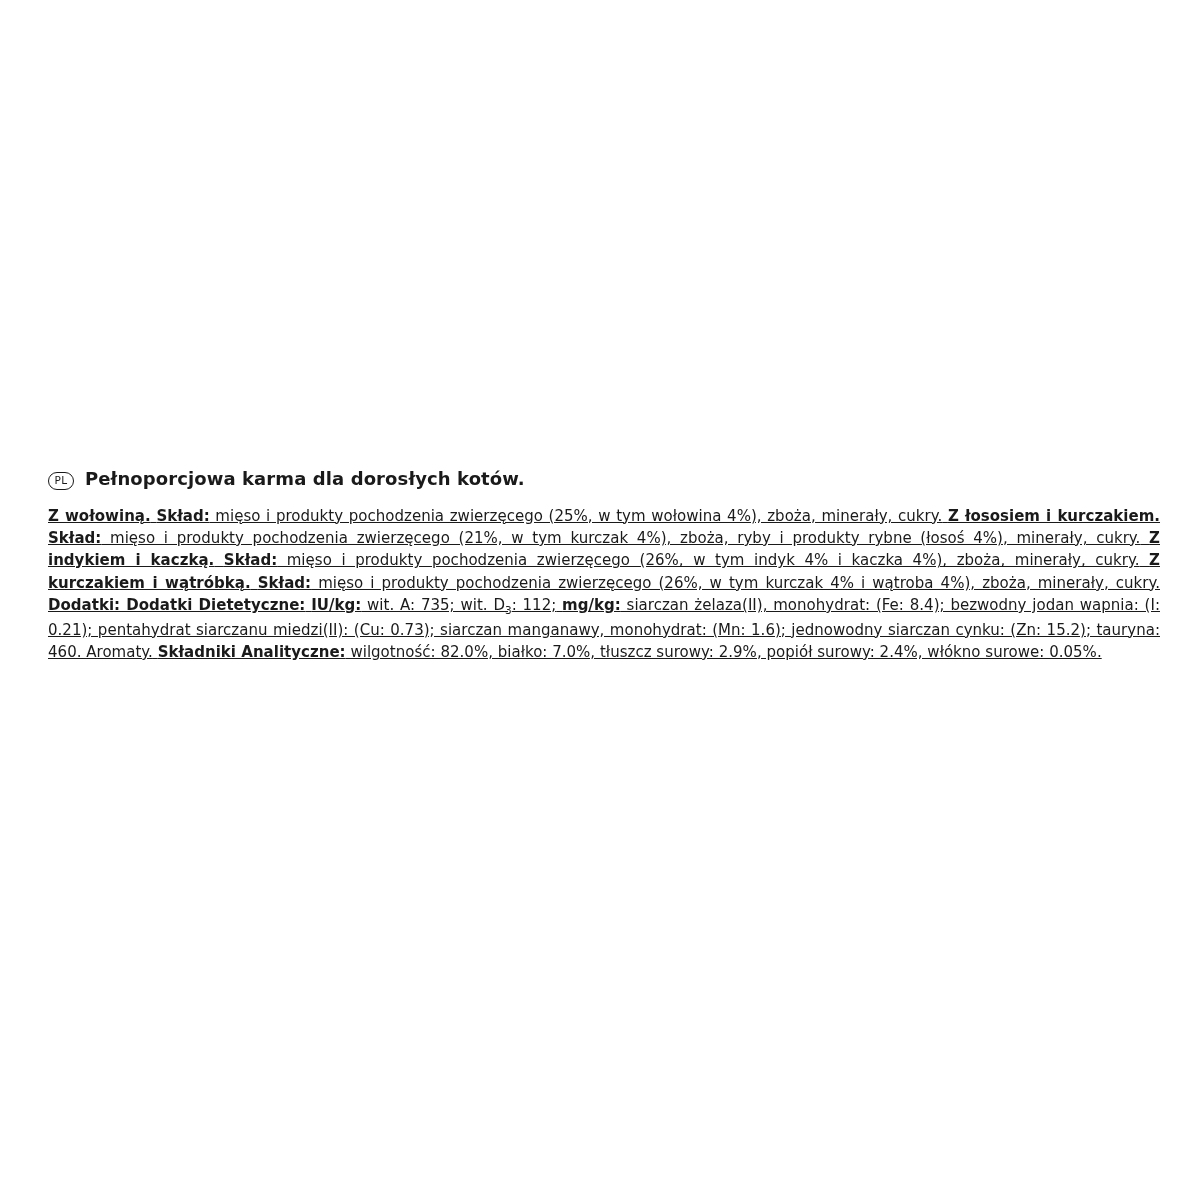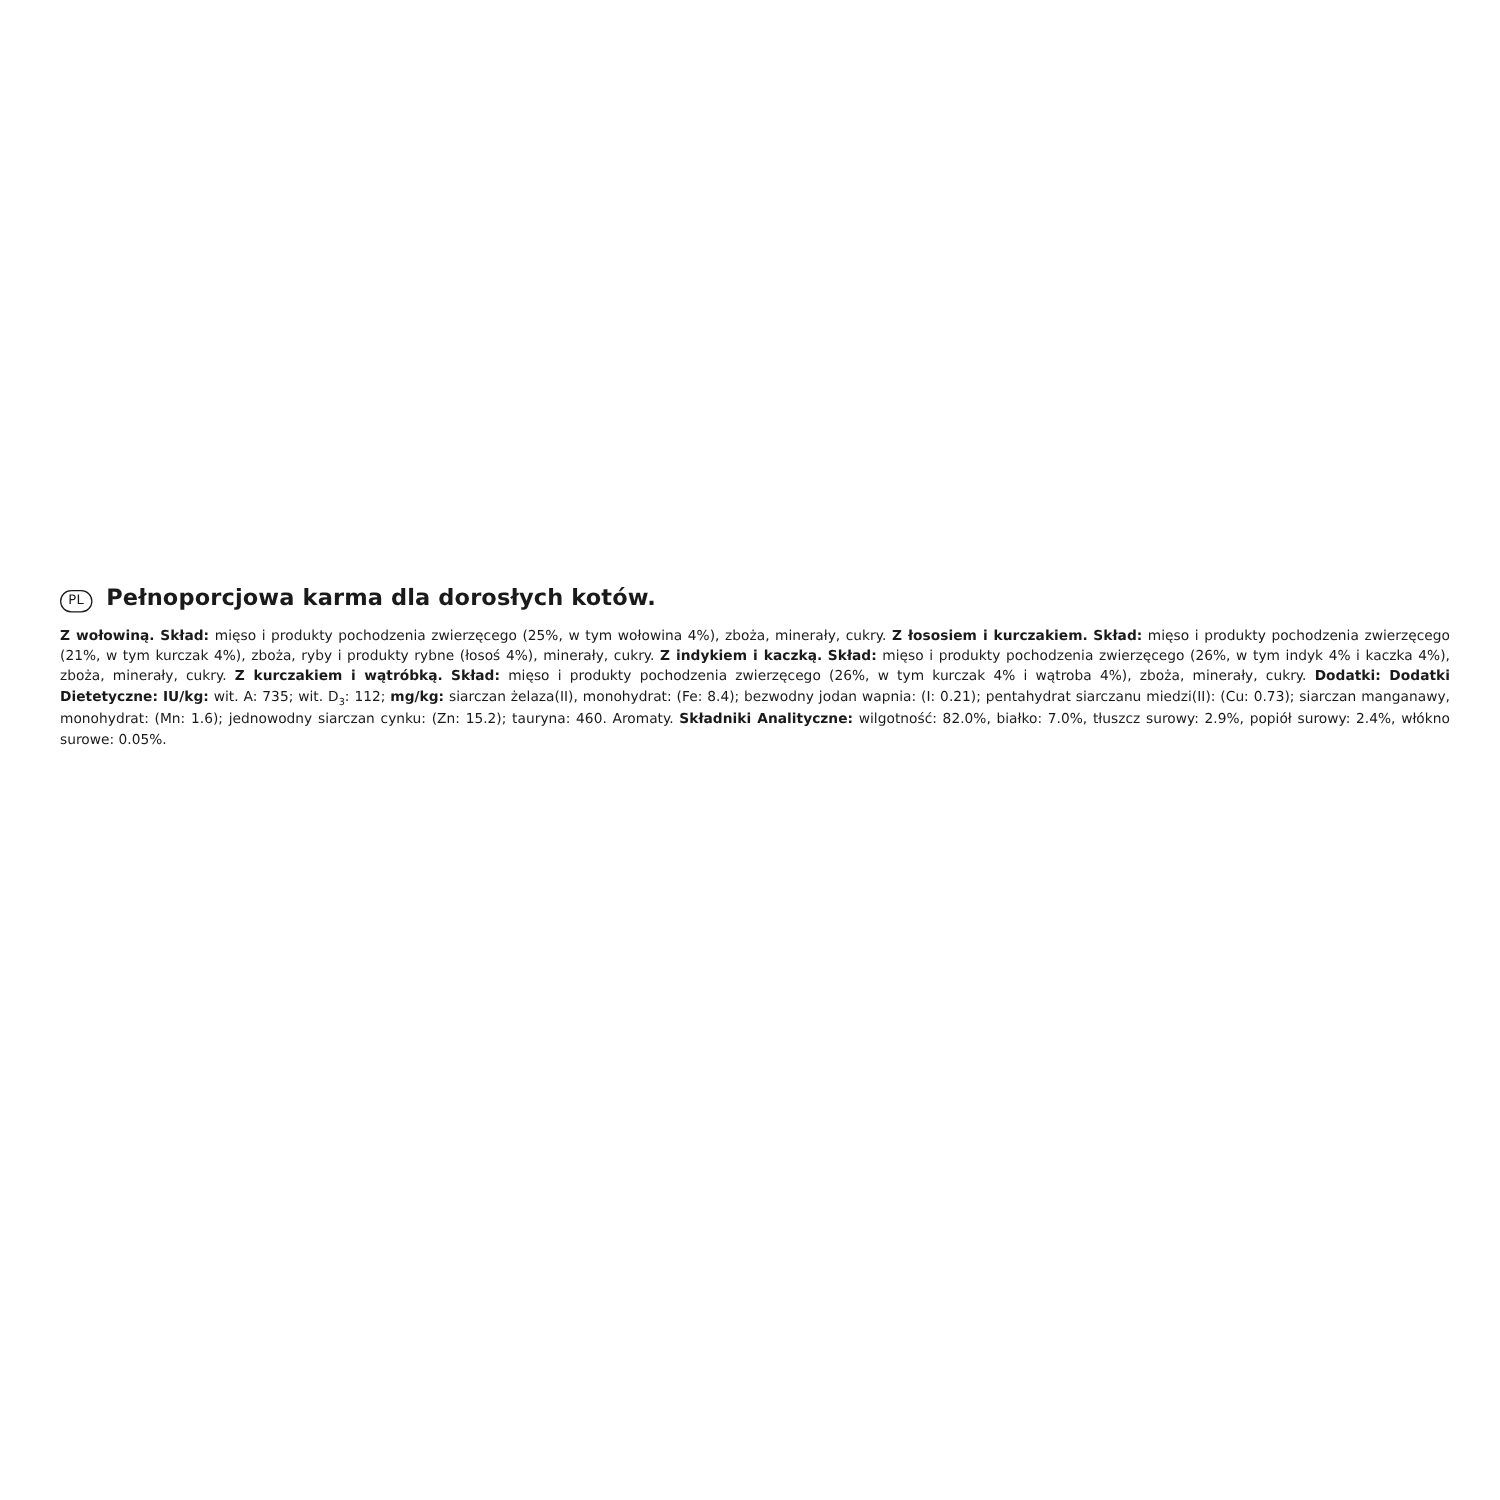--- a/index.html
+++ b/index.html
@@ -46,25 +46,26 @@
   }
 
   .heading-text {
     font-size: 18px;
     font-weight: 700;
     letter-spacing: 0.1px;
     line-height: 1.2;
   }
 
   .body-text {
-    font-size: 11px;
+    font-size: 15px;
     line-height: 1.49;
     text-align: justify;
     text-justify: inter-word;
     letter-spacing: 0.02px;
+    text-decoration: underline;
   }
 
   .body-text b {
     font-weight: 700;
   }
 
   .sub { font-size: 0.7em; vertical-align: sub; }
 </style>
 </head>
 <body>

